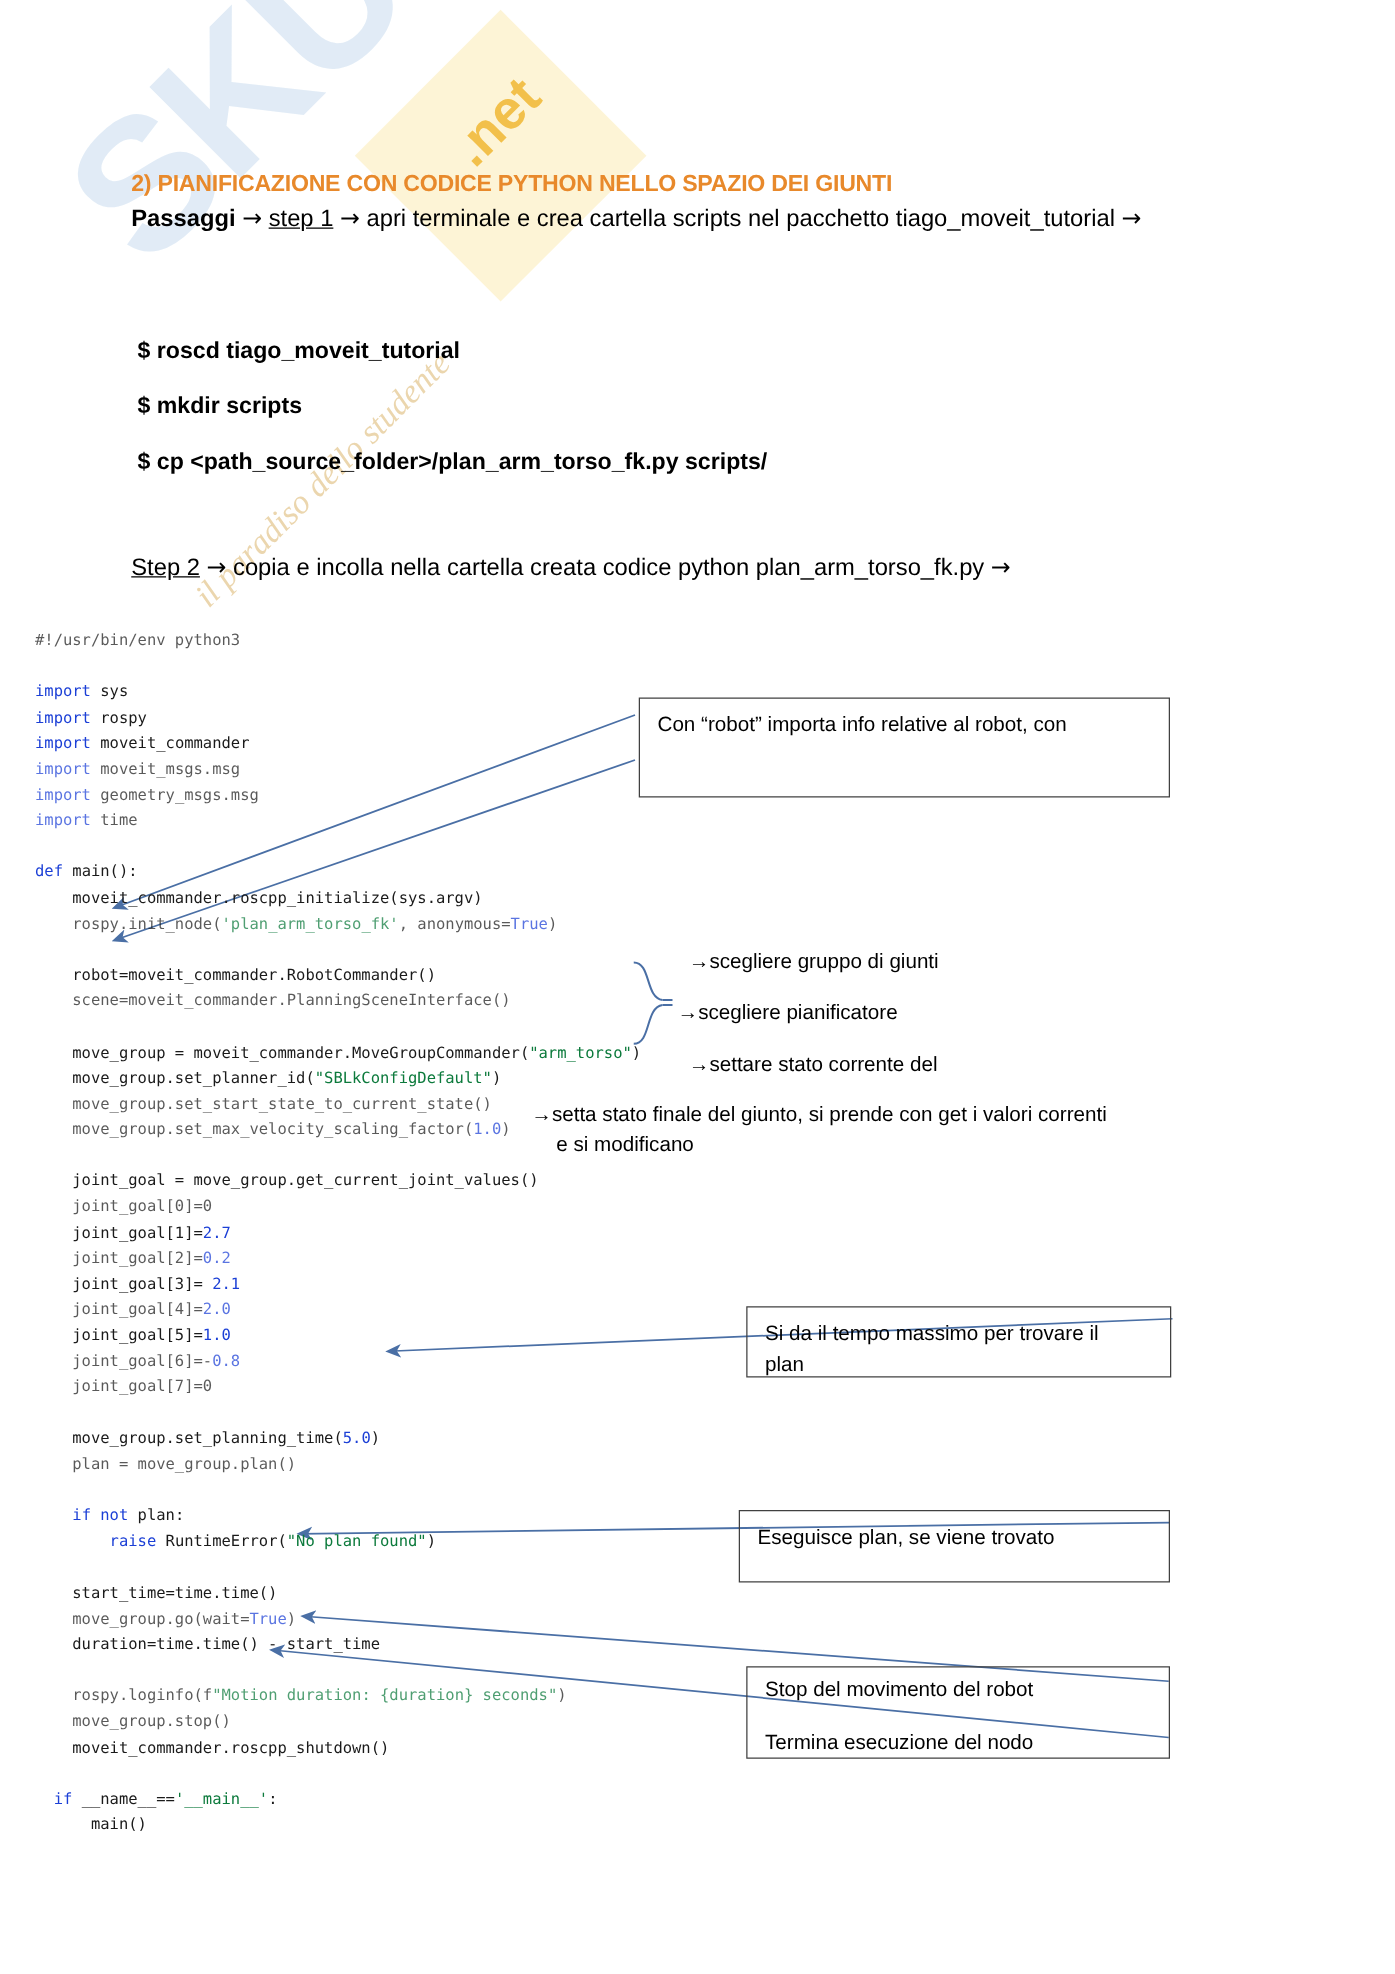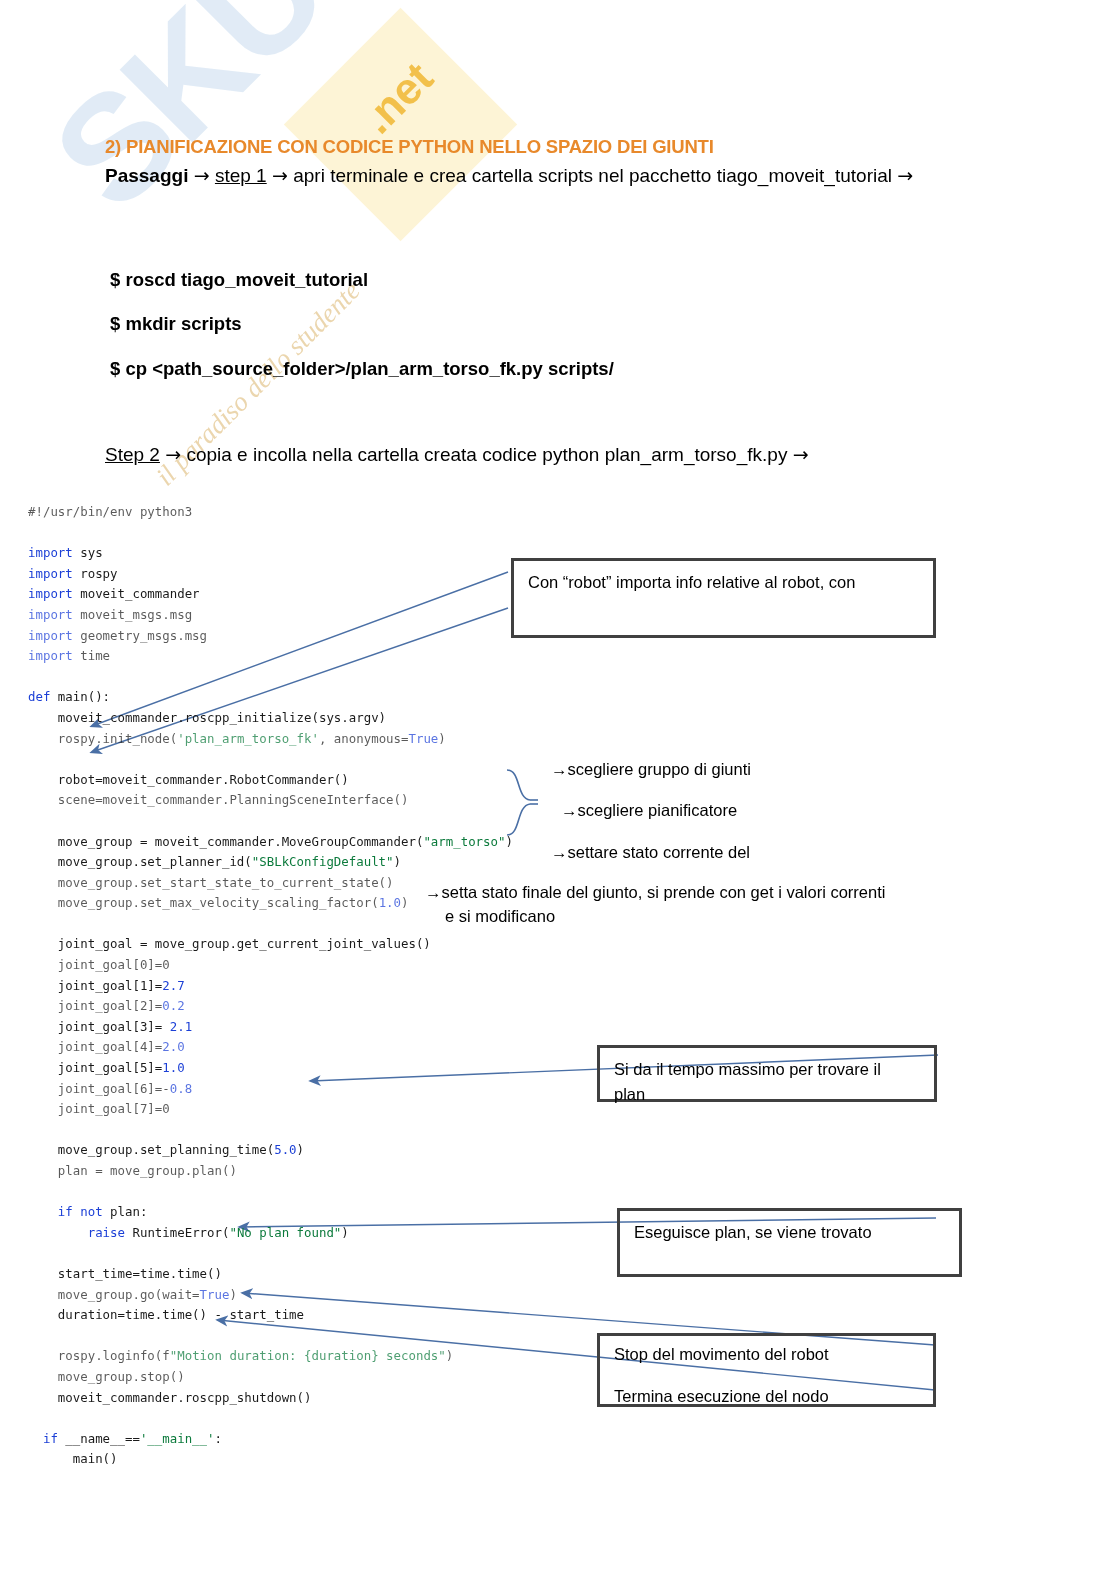--- a/index.html
+++ b/index.html
@@ -126,45 +126,45 @@
   .code .kw  { color: #1b3fd6; }
   .code .str { color: #0c7a3c; }
   .code .num { color: #1b3fd6; }
   .code .blank { display: block; height: 20.6px; }
   .code-line { display: block; }
   .faded { opacity: 0.72; }
 
   
   .box {
     position: absolute;
-    border: 3px solid #404040;
+    border: 1px solid #404040;
     background: transparent;
     font-size: 16.5px;
     line-height: 25px;
     color: #000;
     box-sizing: border-box;
     padding: 9px 12px 9px 14px;
   }
   #box-robot { left: 511px; top: 558px; width: 425px; height: 80px; }
   #box-time  { left: 597px; top: 1045px; width: 340px; height: 57px; }
-  #box-exec  { left: 617px; top: 1208px; width: 345px; height: 69px; }
+  #box-exec  { left: 591px; top: 1208px; width: 345px; height: 58px; }
   #box-stop  { left: 597px; top: 1333px; width: 339px; height: 74px;
                padding-top: 6px; }
   #box-stop .l2 { margin-top: 17px; }
 
   
   .note {
     position: absolute;
     font-size: 16.5px;
     line-height: 24px;
     color: #000;
     white-space: nowrap;
   }
   #note-gruppo { left: 551px; top: 757px; }
-  #note-pian   { left: 561px; top: 798px; }
+  #note-pian   { left: 542px; top: 798px; }
   #note-stato  { left: 551px; top: 840px; }
   #note-setta  { left: 425px;  top: 880px; white-space: normal; width: 545px; }
   #note-setta .l2 { display: block; margin-left: 20px; }
 
   
   .conn {
     position: absolute;
     left: 0; top: 0;
     width: 1116px; height: 1579px;
     pointer-events: none;

